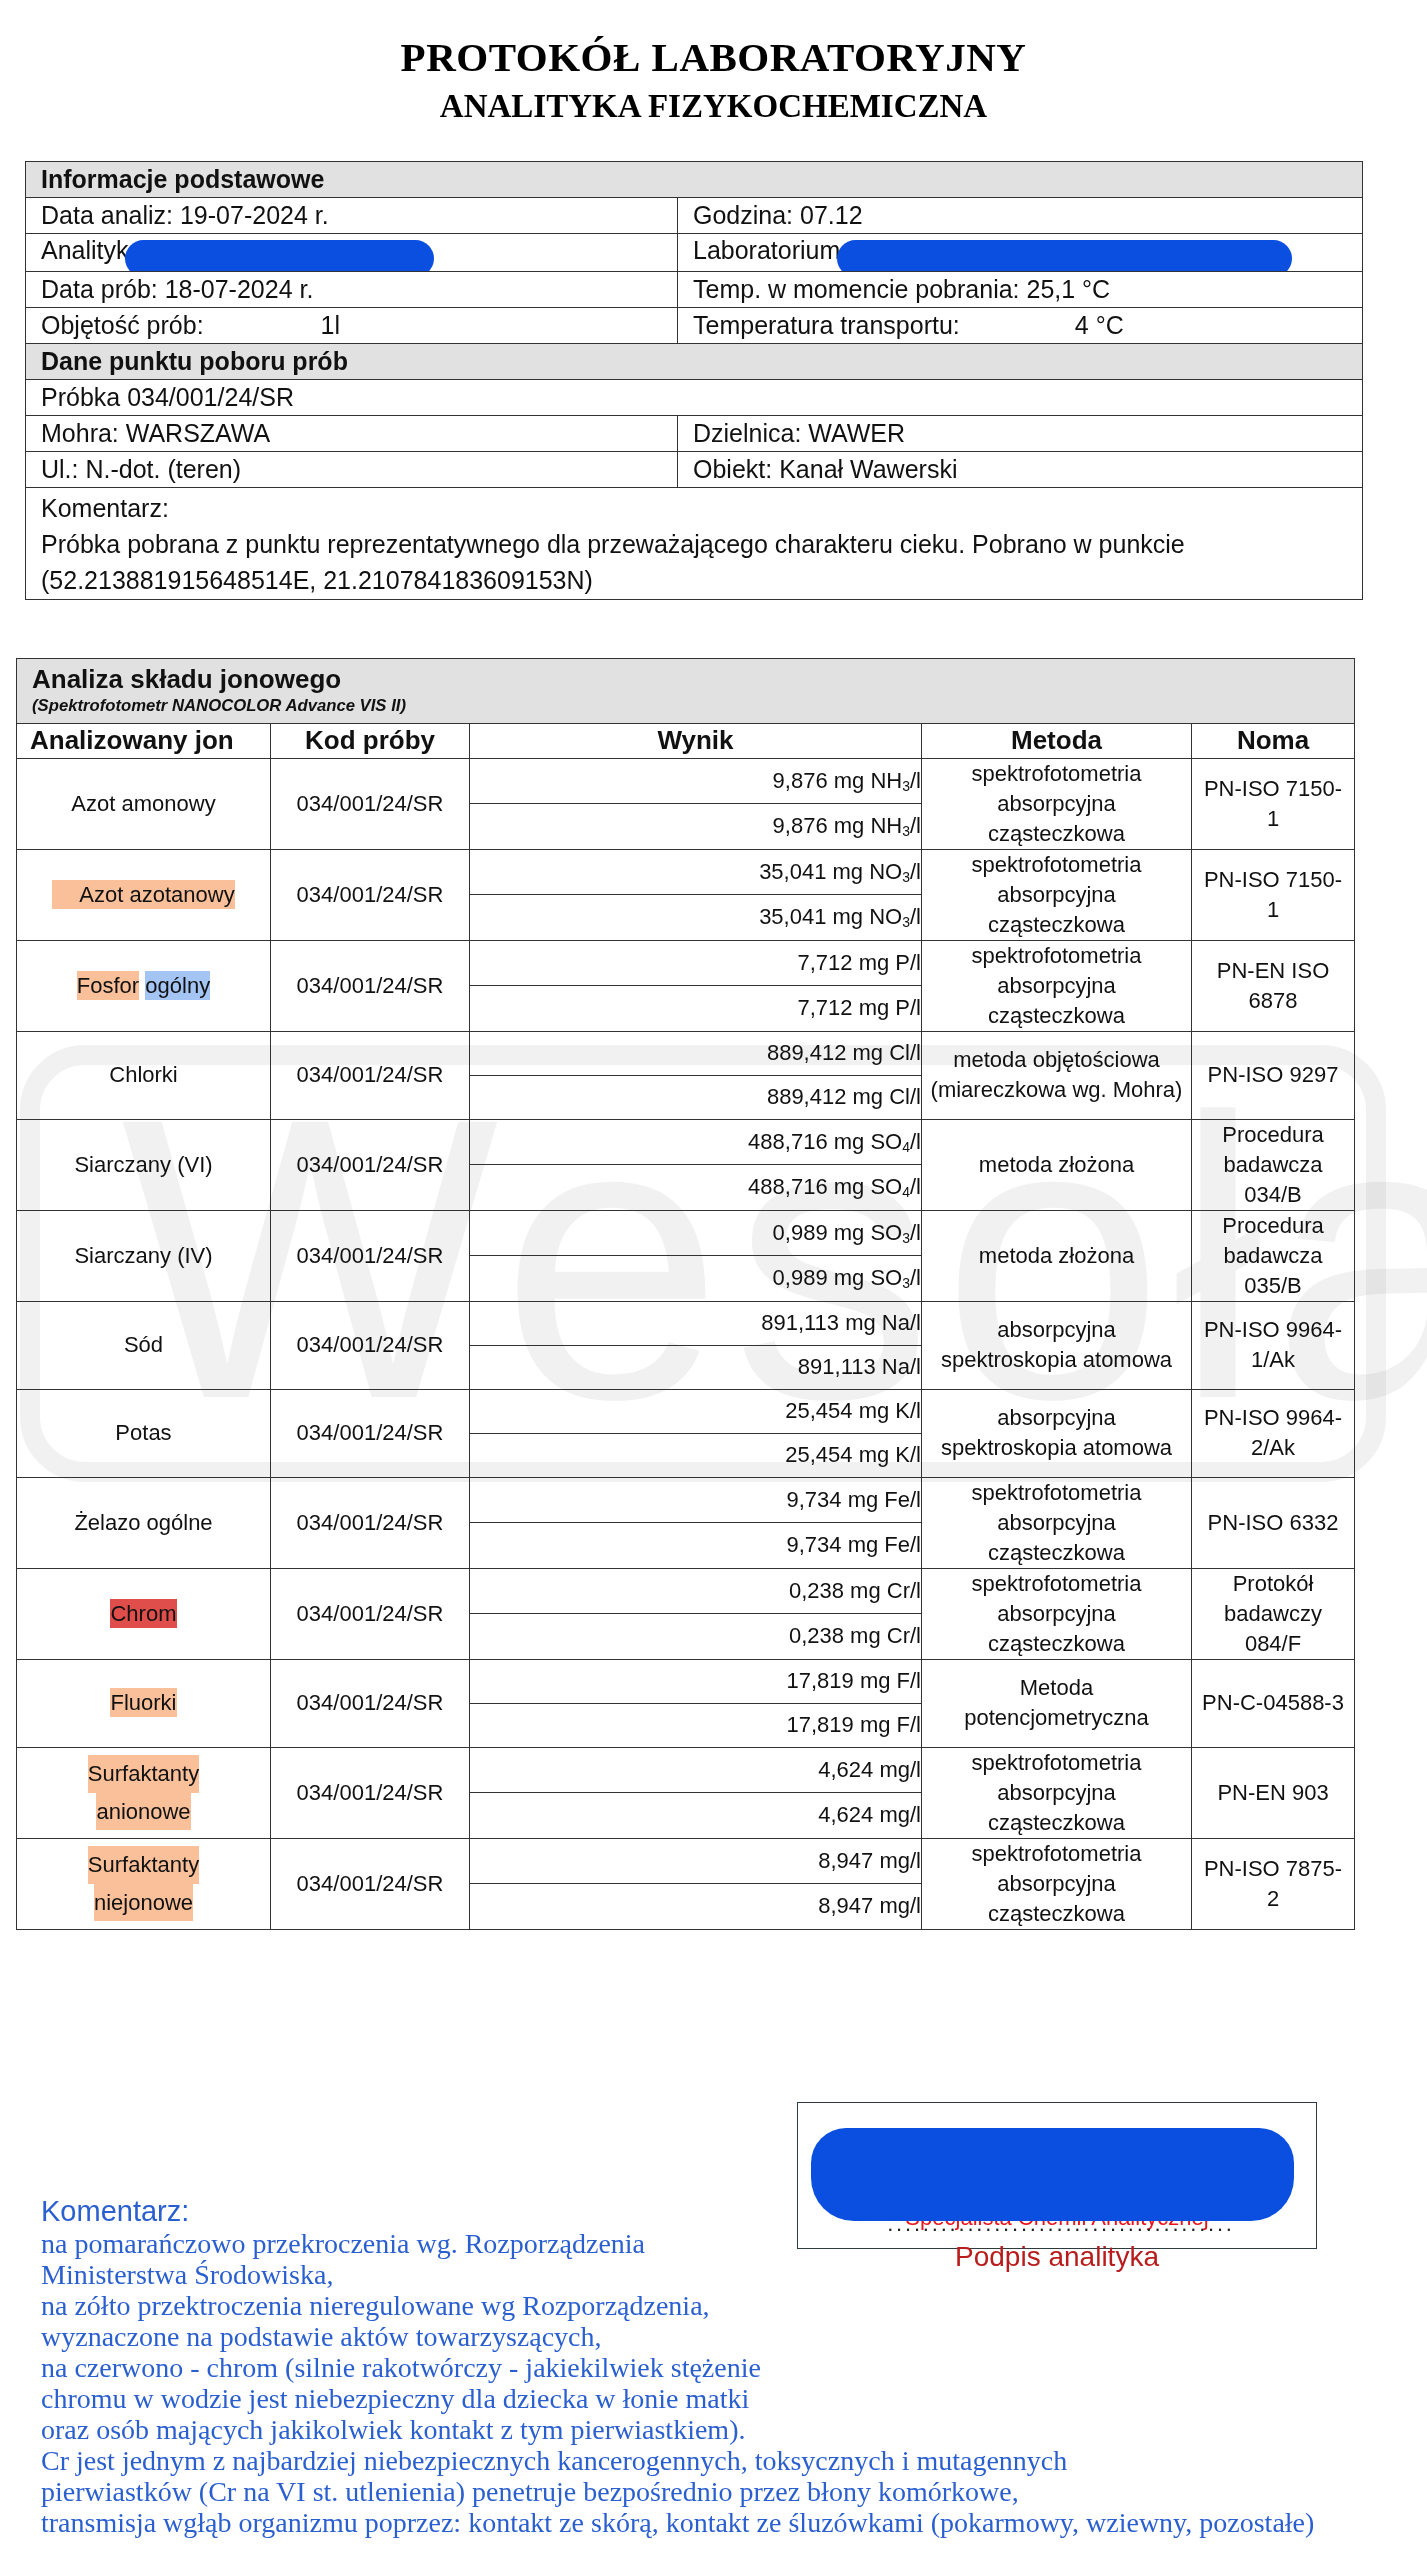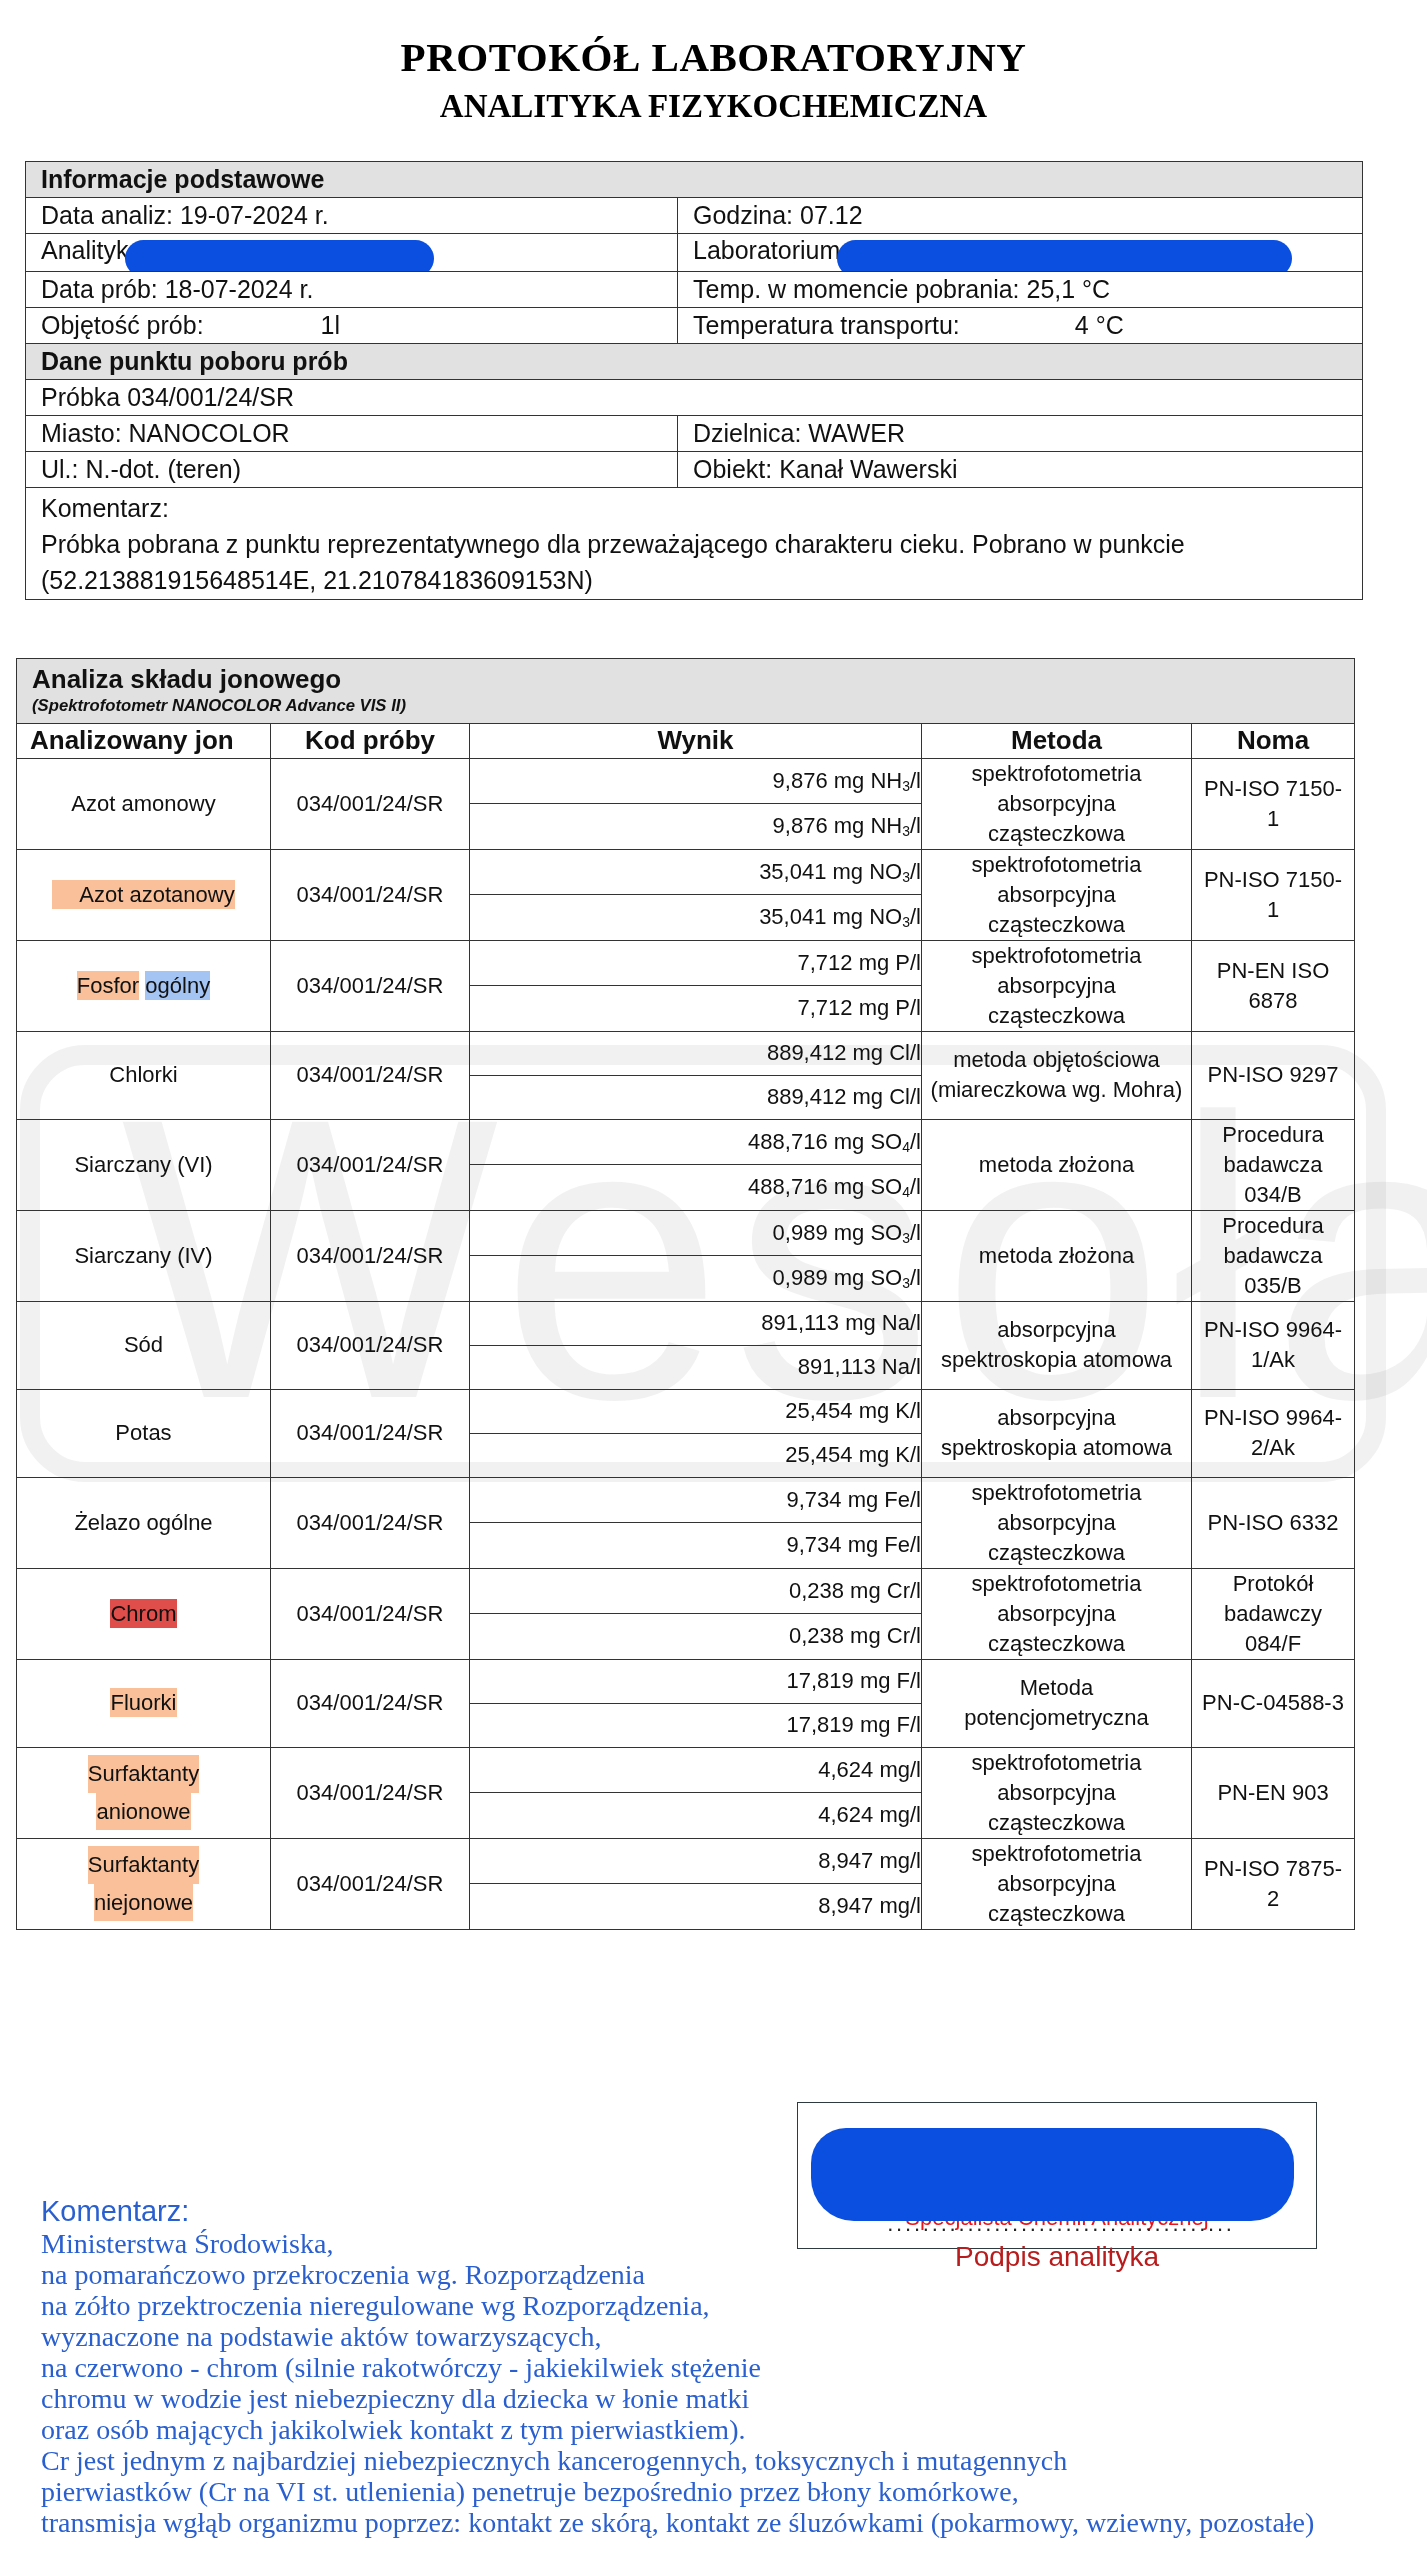--- a/index.html
+++ b/index.html
@@ -81,21 +81,21 @@
     <td><span>Objętość prób:</span><span class="tab-gap" style="width:117px"></span><span>1l</span></td>
     <td><span>Temperatura transportu:</span><span class="tab-gap" style="width:115px"></span><span>4 °C</span></td>
   </tr>
   <tr>
         <td colspan="2" class="sec">Dane punktu poboru prób</td>
       </tr>
   <tr>
         <td colspan="2" class="center">Próbka 034/001/24/SR</td>
       </tr>
   <tr>
-    <td>Miasto: NANOCOLOR</td>
+    <td>Mohra: WARSZAWA</td>
     <td>Dzielnica: WAWER</td>
   </tr>
   <tr>
     <td>Ul.: N.-dot. (teren)</td>
     <td>Obiekt: Kanał Wawerski</td>
   </tr>
   <tr>
     <td colspan="2" class="comment">
       <div>Komentarz:</div>
       <div style="padding-right:37px">Próbka pobrana z punktu reprezentatywnego dla przeważającego charakteru cieku. Pobrano w punkcie (52.213881915648514E, 21.210784183609153N)</div>
@@ -267,22 +267,22 @@
 <div class="sigbox">
   <div class="sig-title">Specjalista Chemii Analitycznej</div>
   <div class="sig-dots">.......................................</div>
   <div class="sig-redact"></div>
   <div class="sig-label">Podpis analityka</div>
 </div>
 
 <div class="bcomment">
   <div class="bc-head">Komentarz:</div>
   <div id="bc-lines">
+      <div class="bc-line">na pomarańczowo przekroczenia wg. Rozporządzenia</div>
       <div class="bc-line">Ministerstwa Środowiska,</div>
-      <div class="bc-line">na pomarańczowo przekroczenia wg. Rozporządzenia</div>
       <div class="bc-line">na zółto przektroczenia nieregulowane wg Rozporządzenia,</div>
       <div class="bc-line">wyznaczone na podstawie aktów towarzyszących,</div>
       <div class="bc-line">na czerwono - chrom (silnie rakotwórczy - jakiekilwiek stężenie</div>
       <div class="bc-line">chromu w wodzie jest niebezpieczny dla dziecka w łonie matki</div>
       <div class="bc-line">oraz osób mających jakikolwiek kontakt z tym pierwiastkiem).</div>
       <div class="bc-line">Cr jest jednym z najbardziej niebezpiecznych kancerogennych, toksycznych i mutagennych</div>
       <div class="bc-line">pierwiastków (Cr na VI st. utlenienia) penetruje bezpośrednio przez błony komórkowe,</div>
       <div class="bc-line">transmisja wgłąb organizmu poprzez: kontakt ze skórą, kontakt ze śluzówkami (pokarmowy, wziewny, pozostałe)</div>
     </div>
 </div>

